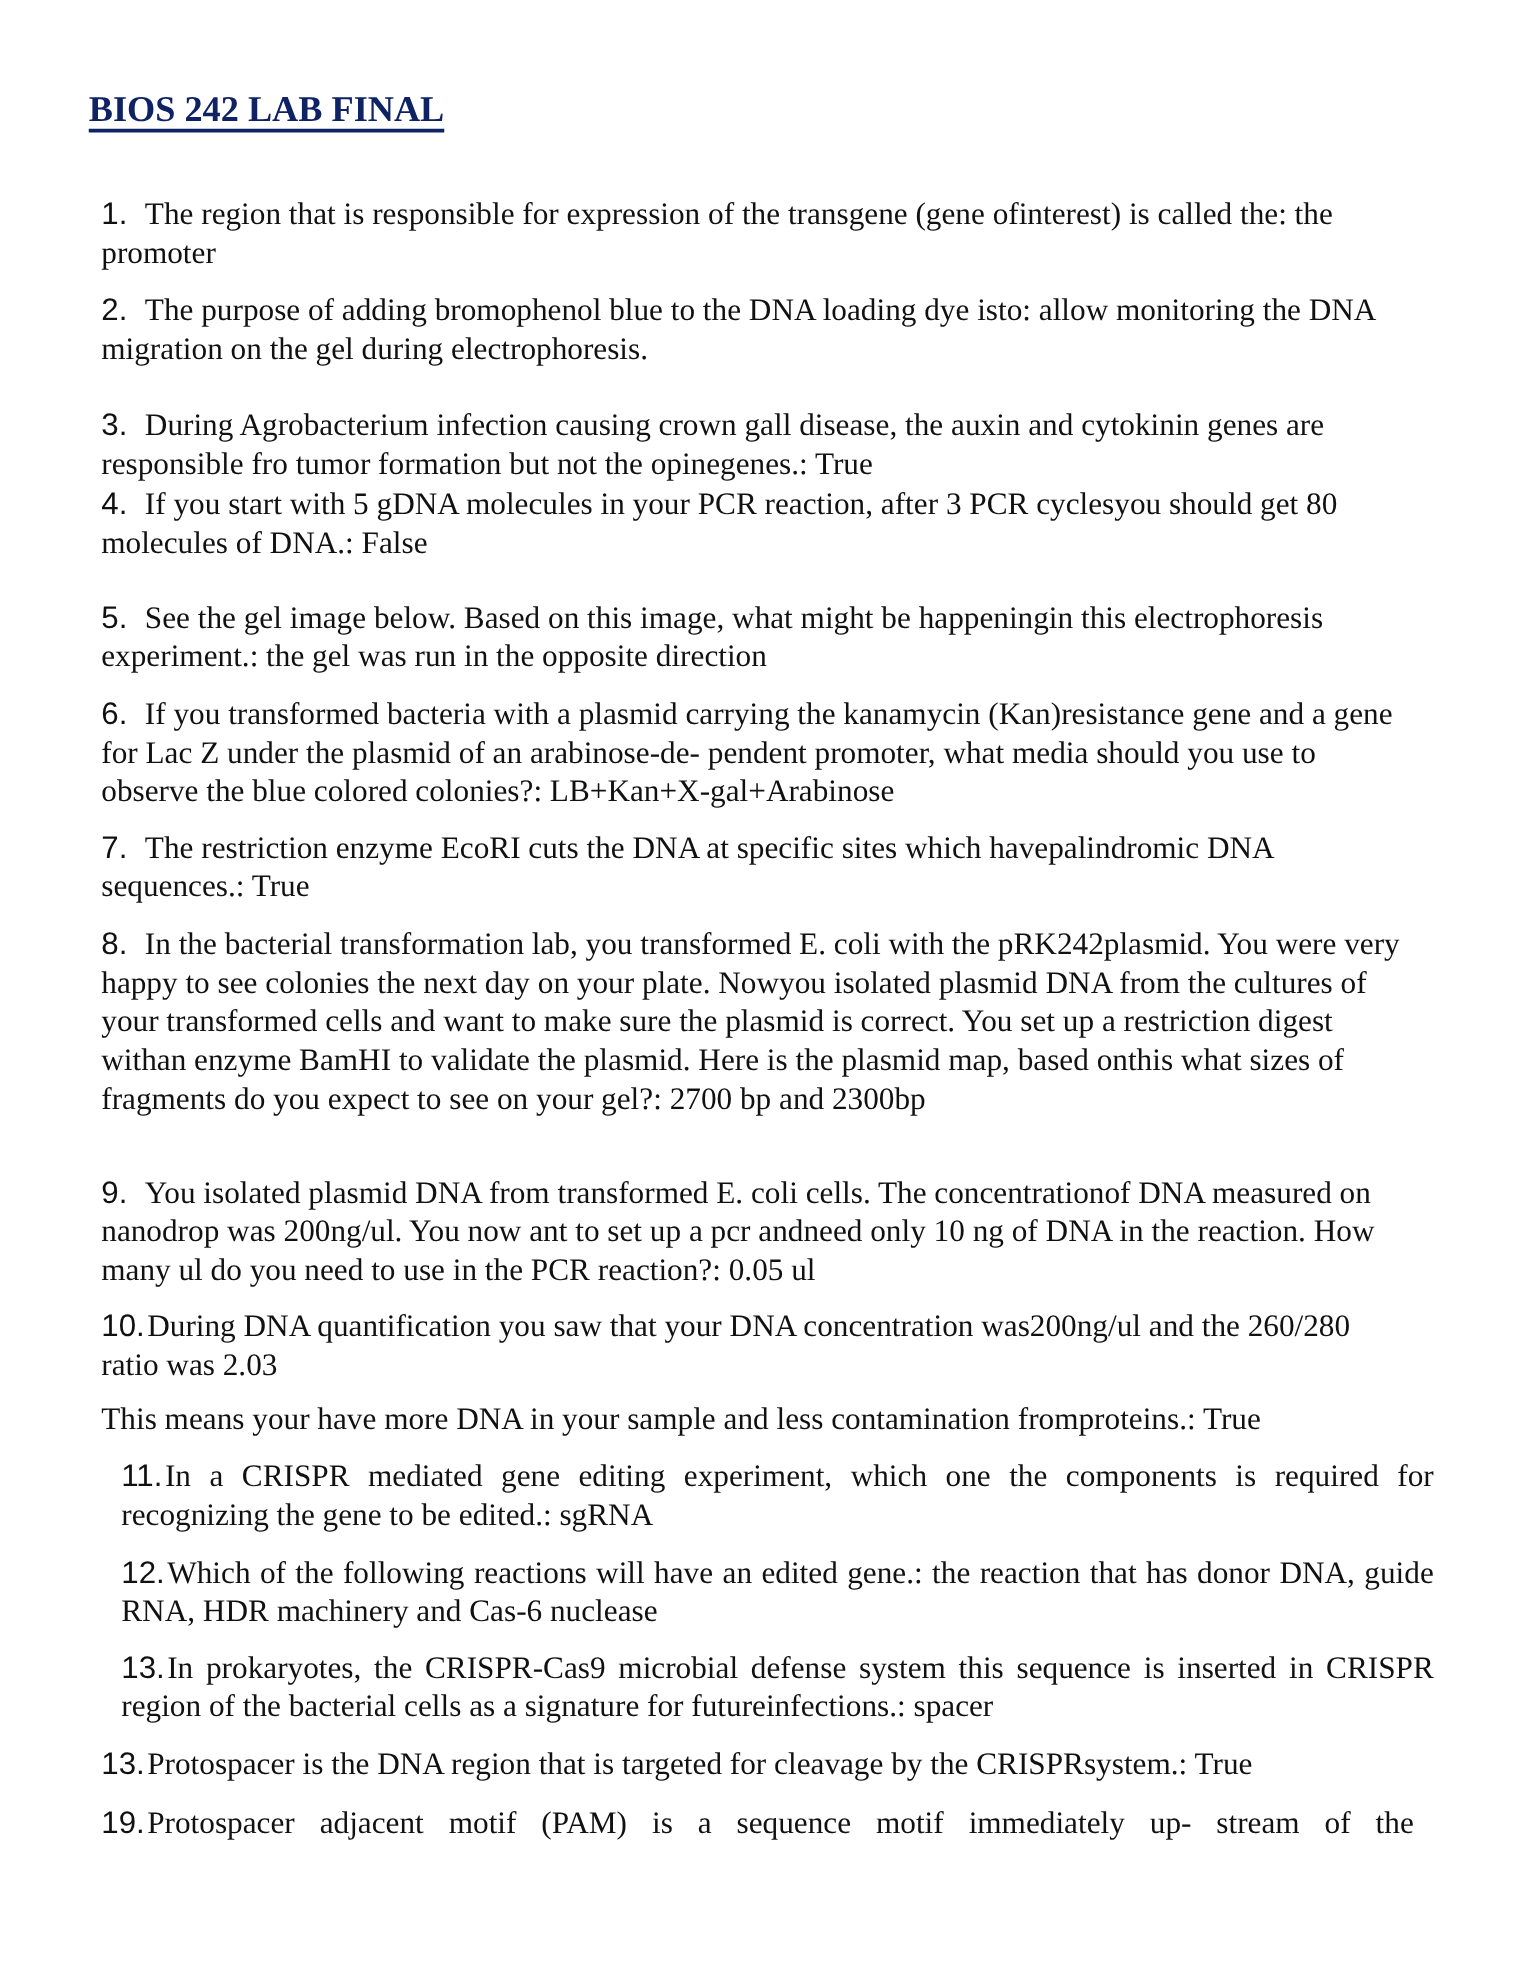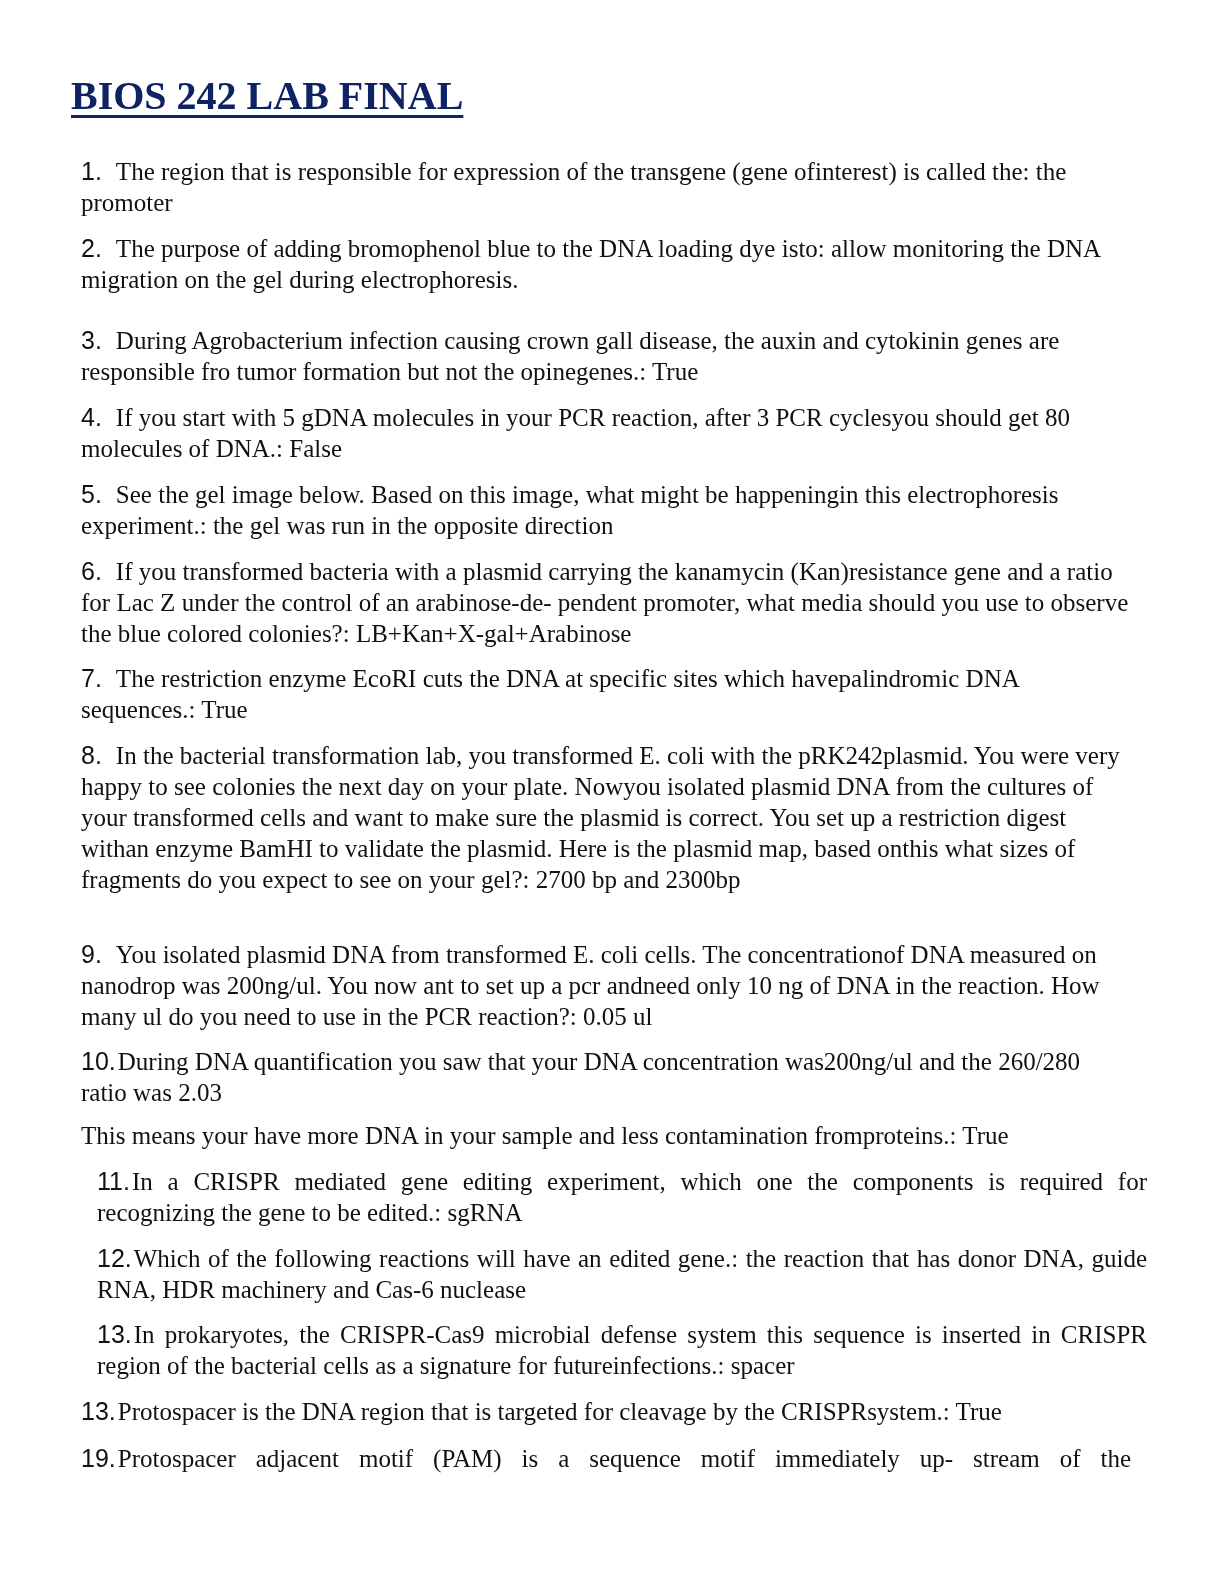--- a/index.html
+++ b/index.html
@@ -1,21 +1,21 @@
 <!DOCTYPE html>
 <html><head>
 <meta charset="utf-8">
 <style>
   html, body { margin: 0; padding: 0; background: #ffffff; }
   body { width: 1224px; height: 1584px; position: relative; overflow: hidden; }
   .page { position: absolute; left: 81px; top: 0; width: 1050px; }
   .title {
     position: absolute; left: -10px; top: 72px;
     font-family: "Liberation Serif", serif; font-weight: bold;
-    font-size: 40px; color: #0e2264; text-decoration: underline;
+    font-size: 29px; color: #0e2264; text-decoration: underline;
     text-decoration-thickness: 3px; text-underline-offset: 6px;
     margin: 0; letter-spacing: 0px; white-space: nowrap;
   }
   .q {
     position: absolute; left: 0; width: 1050px;
     font-family: "Liberation Serif", serif; font-size: 25px;
     line-height: 31px; color: #111111; margin: 0;
   }
   .q.justify { text-align: justify; text-align-last: left; margin-left: 16px; }
   .num {
@@ -35,30 +35,30 @@
   </p>
 
   <p class="q" style="top:233px">
     <span class="num">2.</span><span class="gap"></span><span>The purpose of adding bromophenol blue to the DNA loading dye isto: allow monitoring the DNA migration on the gel during electrophoresis.</span>
   </p>
 
   <p class="q" style="top:325px">
     <span class="num">3.</span><span class="gap"></span><span>During Agrobacterium infection causing crown gall disease, the auxin and cytokinin genes are responsible fro tumor formation but not the opinegenes.: True</span>
   </p>
 
-  <p class="q" style="top:402px">
+  <p class="q" style="top:388px">
     <span class="num">4.</span><span class="gap"></span><span>If you start with 5 gDNA molecules in your PCR reaction, after 3 PCR cyclesyou should get 80 molecules of DNA.: False</span>
   </p>
 
   <p class="q" style="top:479px">
     <span class="num">5.</span><span class="gap"></span><span>See the gel image below. Based on this image, what might be happeningin this electrophoresis experiment.: the gel was run in the opposite direction</span>
   </p>
 
   <p class="q" style="top:556px">
-    <span class="num">6.</span><span class="gap"></span><span>If you transformed bacteria with a plasmid carrying the kanamycin (Kan)resistance gene and a ratio for Lac Z under the control of an arabinose-de- pendent promoter, what media should you use to observe the blue colored colonies?: LB+Kan+X-gal+Arabinose</span>
+    <span class="num">6.</span><span class="gap"></span><span>If you transformed bacteria with a plasmid carrying the kanamycin (Kan)resistance gene and a gene for Lac Z under the plasmid of an arabinose-de- pendent promoter, what media should you use to observe the blue colored colonies?: LB+Kan+X-gal+Arabinose</span>
   </p>
 
   <p class="q" style="top:663px">
     <span class="num">7.</span><span class="gap"></span><span>The restriction enzyme EcoRI cuts the DNA at specific sites which havepalindromic DNA sequences.: True</span>
   </p>
 
   <p class="q" style="top:740px">
     <span class="num">8.</span><span class="gap"></span><span>In the bacterial transformation lab, you transformed E. coli with the pRK242plasmid. You were very happy to see colonies the next day on your plate. Nowyou isolated plasmid DNA from the cultures of your transformed cells and want to make sure the plasmid is correct. You set up a restriction digest withan enzyme BamHI to validate the plasmid. Here is the plasmid map, based onthis what sizes of fragments do you expect to see on your gel?: 2700 bp and 2300bp</span>
   </p>
 

